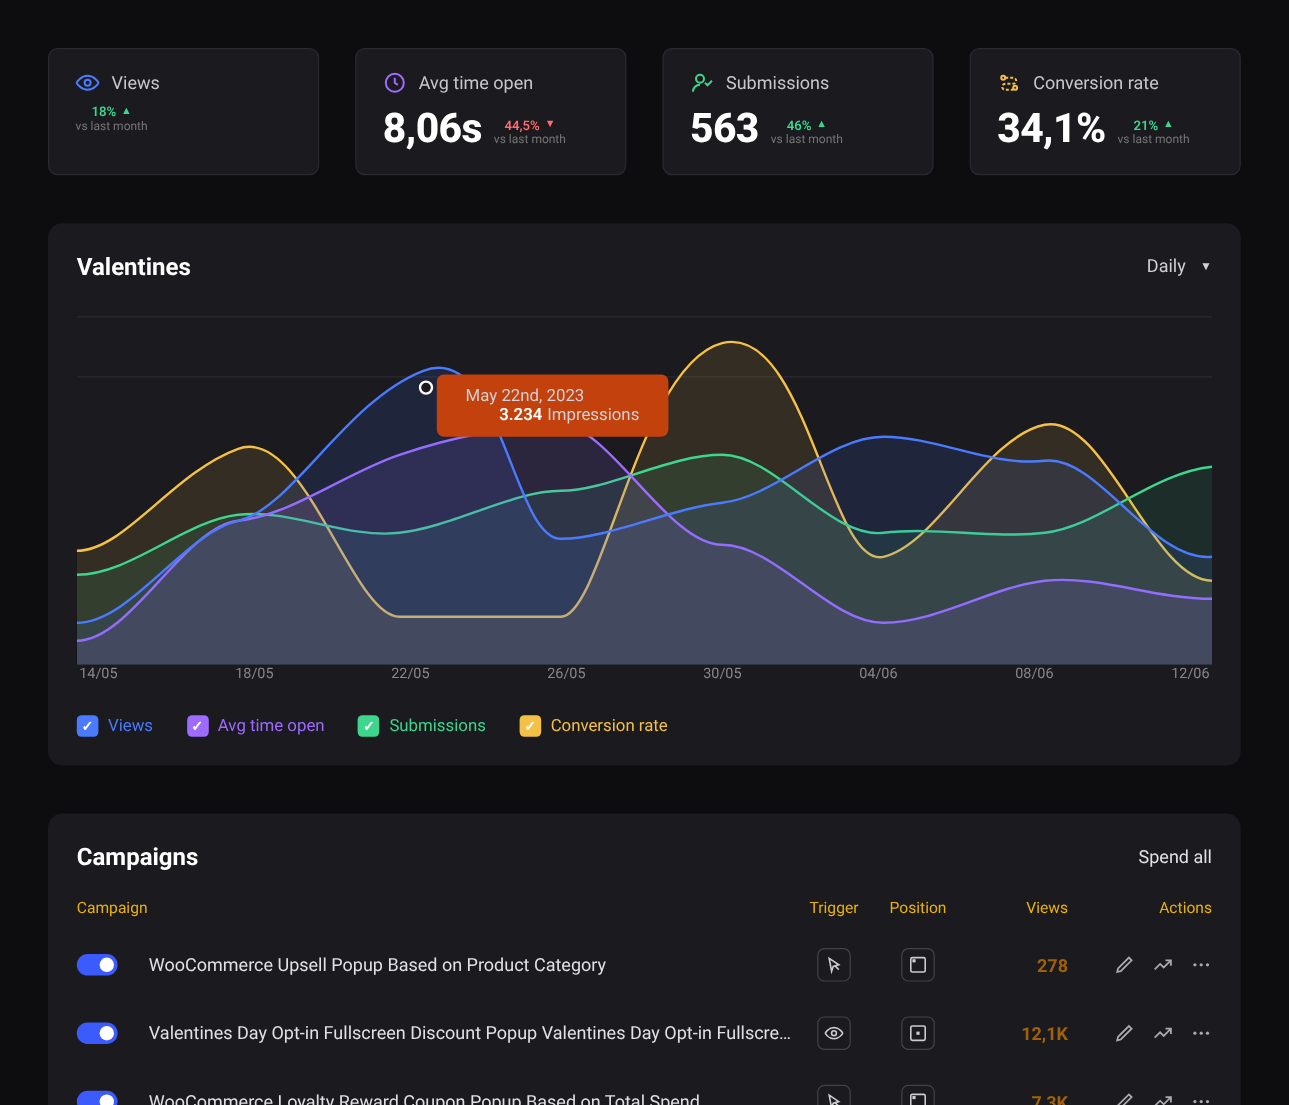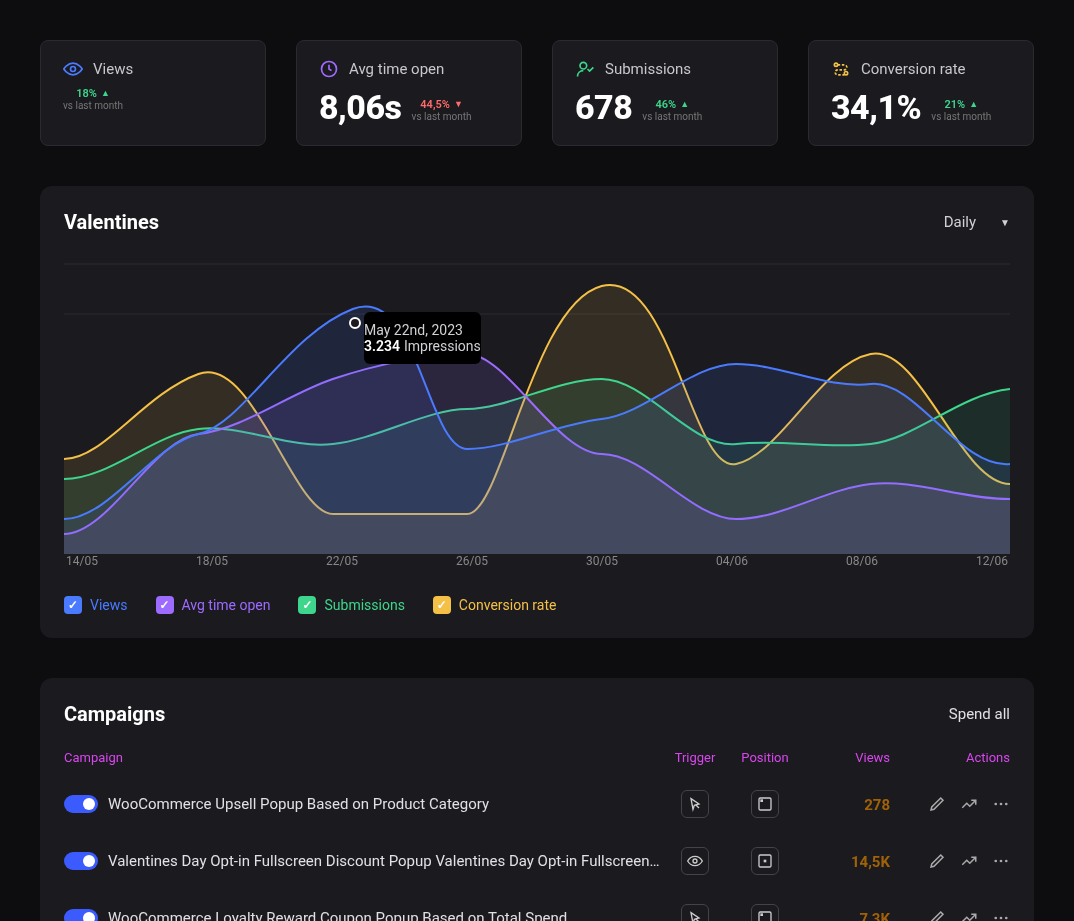--- a/index.html
+++ b/index.html
@@ -34,35 +34,35 @@
 .change-sub { color: #777; font-size: 10px; }
 
 .panel {
   background: #1a1a1f;
   border-radius: 12px;
   padding: 24px;
   margin-bottom: 40px;
 }
 .panel-header { display: flex; justify-content: space-between; align-items: center; margin-bottom: 20px; }
 .panel-title { font-size: 20px; font-weight: 700; color: #fff; }
-.dropdown { display: flex; align-items: center; gap: 24px; color: #d0d0d5; font-size: 15px; cursor: pointer; }
+.dropdown { display: flex; align-items: center; gap: 12px; color: #d0d0d5; font-size: 15px; cursor: pointer; }
 
 .chart-area { position: relative; height: 320px; margin-bottom: 12px; }
 .chart-svg { width: 100%; height: 300px; display: block; }
 .chart-tooltip {
   position: absolute;
   left: 300px;
   top: 58px;
-  background: #000000;
+  background: #c2410c;
   border-radius: 6px;
-  padding: 10px 0;
+  padding: 10px 24px;
   font-size: 14px;
   color: #d0d0d5;
 }
-.chart-tooltip .tt-val { color: #fff; font-weight: 600; margin-right: 4px; }
+.chart-tooltip .tt-val { color: #fff; font-weight: 600; margin-right: 4px; margin-left: 28px; }
 .chart-marker {
   position: absolute;
   width: 12px; height: 12px;
   border: 2px solid #fff;
   border-radius: 50%;
   background: #1a1a1f;
   left: 285px;
   top: 63px;
 }
 .x-labels { display: flex; justify-content: space-between; font-size: 12px; color: #888; padding: 0 2px; }
@@ -70,28 +70,28 @@
 .legend { display: flex; gap: 28px; margin-top: 22px; }
 .legend-item { display: flex; align-items: center; gap: 8px; font-size: 14px; cursor: pointer; }
 .legend-check {
   width: 18px; height: 18px; border-radius: 4px;
   display: flex; align-items: center; justify-content: center;
   color: #fff; font-size: 12px; font-weight: 700;
 }
 
 .campaigns-panel .panel-header { margin-bottom: 14px; }
 .view-all { color: #e0e0e5; font-size: 15px; cursor: pointer; }
-.table-head { display: flex; font-size: 13px; color: #d946ef; padding: 10px 0; }
+.table-head { display: flex; font-size: 13px; color: #eab308; padding: 10px 0; }
 .col-campaign { flex: 1; }
 .col-trigger { width: 70px; text-align: center; }
 .col-position { width: 70px; text-align: center; }
 .col-views { width: 90px; text-align: right; }
 .col-actions { width: 120px; text-align: right; }
 .table-row { display: flex; align-items: center; padding: 14px 0; border-top: 1px solid rgba(255,255,255,0); }
-.row-left { display: flex; align-items: center; gap: 10px; flex: 1; min-width: 0; }
+.row-left { display: flex; align-items: center; gap: 26px; flex: 1; min-width: 0; }
 .toggle {
   width: 34px; height: 18px; border-radius: 9px; background: #3b5bff;
   position: relative; flex-shrink: 0;
 }
 .toggle::after {
   content: ""; position: absolute; width: 12px; height: 12px; border-radius: 50%;
   background: #fff; top: 3px; right: 3px;
 }
 .row-name { color: #e0e0e5; font-size: 15px; white-space: nowrap; overflow: hidden; text-overflow: ellipsis; }
 .icon-box {
@@ -152,21 +152,21 @@
         <span class="stat-icon">
           <svg width="20" height="20" viewBox="0 0 24 24" fill="none" stroke="#3dd68c" stroke-width="2">
             <circle cx="10" cy="8" r="4"></circle>
             <path d="M3 21c0-4 3-7 7-7"></path>
             <path d="M15 12l2.5 2.5L22 10"></path>
           </svg>
         </span>
         <span class="stat-label">Submissions</span>
       </div>
       <div class="stat-body">
-        <span class="stat-value">678</span>
+        <span class="stat-value">563</span>
         <span class="stat-change">
           <span class="stat-change-top">
             <span class="change-pct up">46%</span>
             <span class="change-arrow" style="color:#3dd68c">▲</span>
           </span>
           <span class="change-sub">vs last month</span>
         </span>
       </div>
     </div>
     <div class="stat-card">
@@ -318,21 +318,21 @@
           </div>
         </div>
       <div class="col-position">
           <div class="icon-box">
             <svg width="16" height="16" viewBox="0 0 24 24" fill="none">
               <rect x="3" y="3" width="18" height="18" rx="2" stroke="#ccc" stroke-width="2"></rect>
               <rect x="10" y="10" width="4" height="4" fill="#ccc"></rect>
             </svg>
           </div>
         </div>
-      <div class="col-views"><span class="views-val">14,5K</span></div>
+      <div class="col-views"><span class="views-val">12,1K</span></div>
       <div class="col-actions actions-cell">
         <span class="action-icon"><svg width="18" height="18" viewBox="0 0 24 24" fill="none" stroke="currentColor" stroke-width="2">
               <path d="M4 20l4-1L20 7l-3-3L5 16l-1 4z"></path>
             </svg></span>
         <span class="action-icon"><svg width="18" height="18" viewBox="0 0 24 24" fill="none" stroke="currentColor" stroke-width="2">
               <path d="M3 17l6-6 4 4 8-8"></path>
               <path d="M15 7h6v6"></path>
             </svg></span>
         <span class="action-icon"><svg width="18" height="18" viewBox="0 0 24 24" fill="currentColor">
               <circle cx="5" cy="12" r="1.8"></circle>

